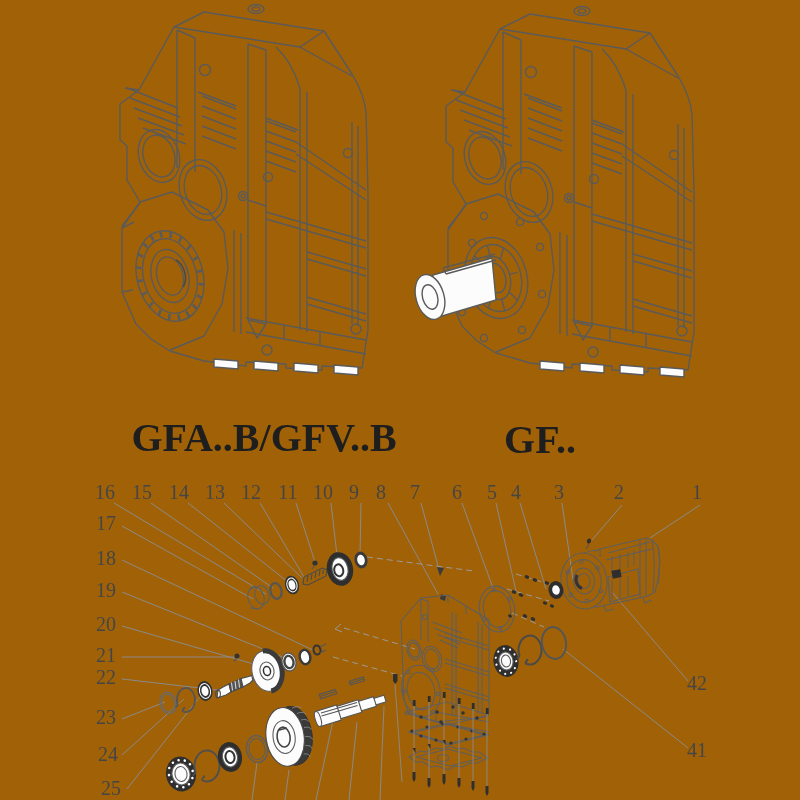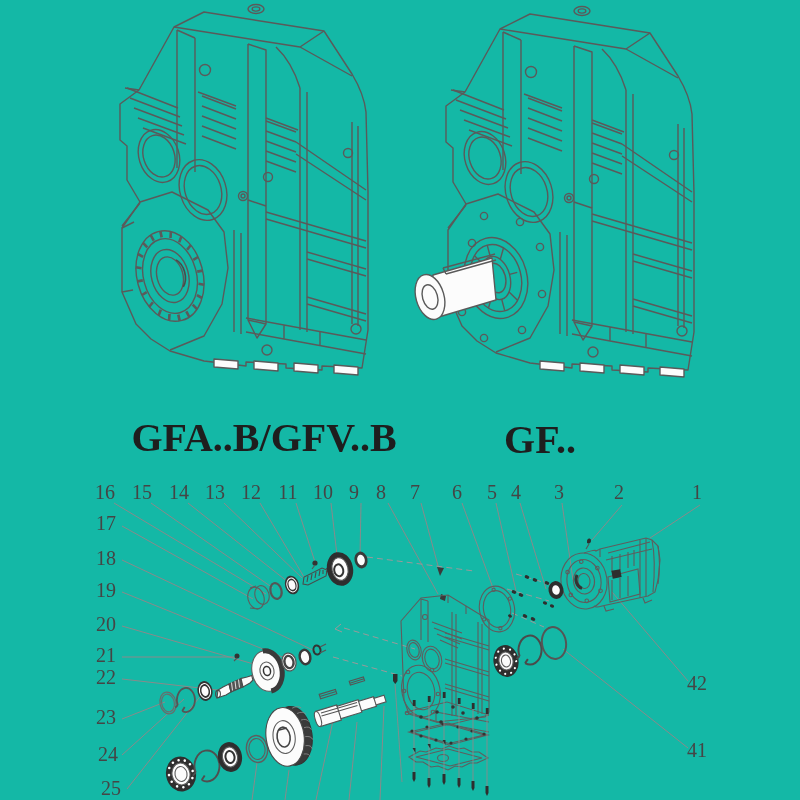--- a/index.html
+++ b/index.html
@@ -1,16 +1,16 @@
 <!DOCTYPE html>
 <html><head>
 <meta charset="utf-8">
 <style>
   html,body{margin:0;padding:0;background:#fff;}
-  #page{width:800px;height:800px;position:relative;background:#14b8a6;overflow:hidden;
+  #page{width:800px;height:800px;position:relative;background:#a16207;overflow:hidden;
         font-family:"Liberation Serif", serif;}
   svg{position:absolute;left:0;top:0;}
   .cap{font-family:"Liberation Serif", serif;font-weight:bold;fill:#1e1e1e;}
   .num{font-family:"Liberation Serif", serif;fill:#454545;font-size:20px;}
 </style>
 </head>
 <body>
 <div id="page">
 <svg width="800" height="800" viewBox="0 0 800 800">
 

